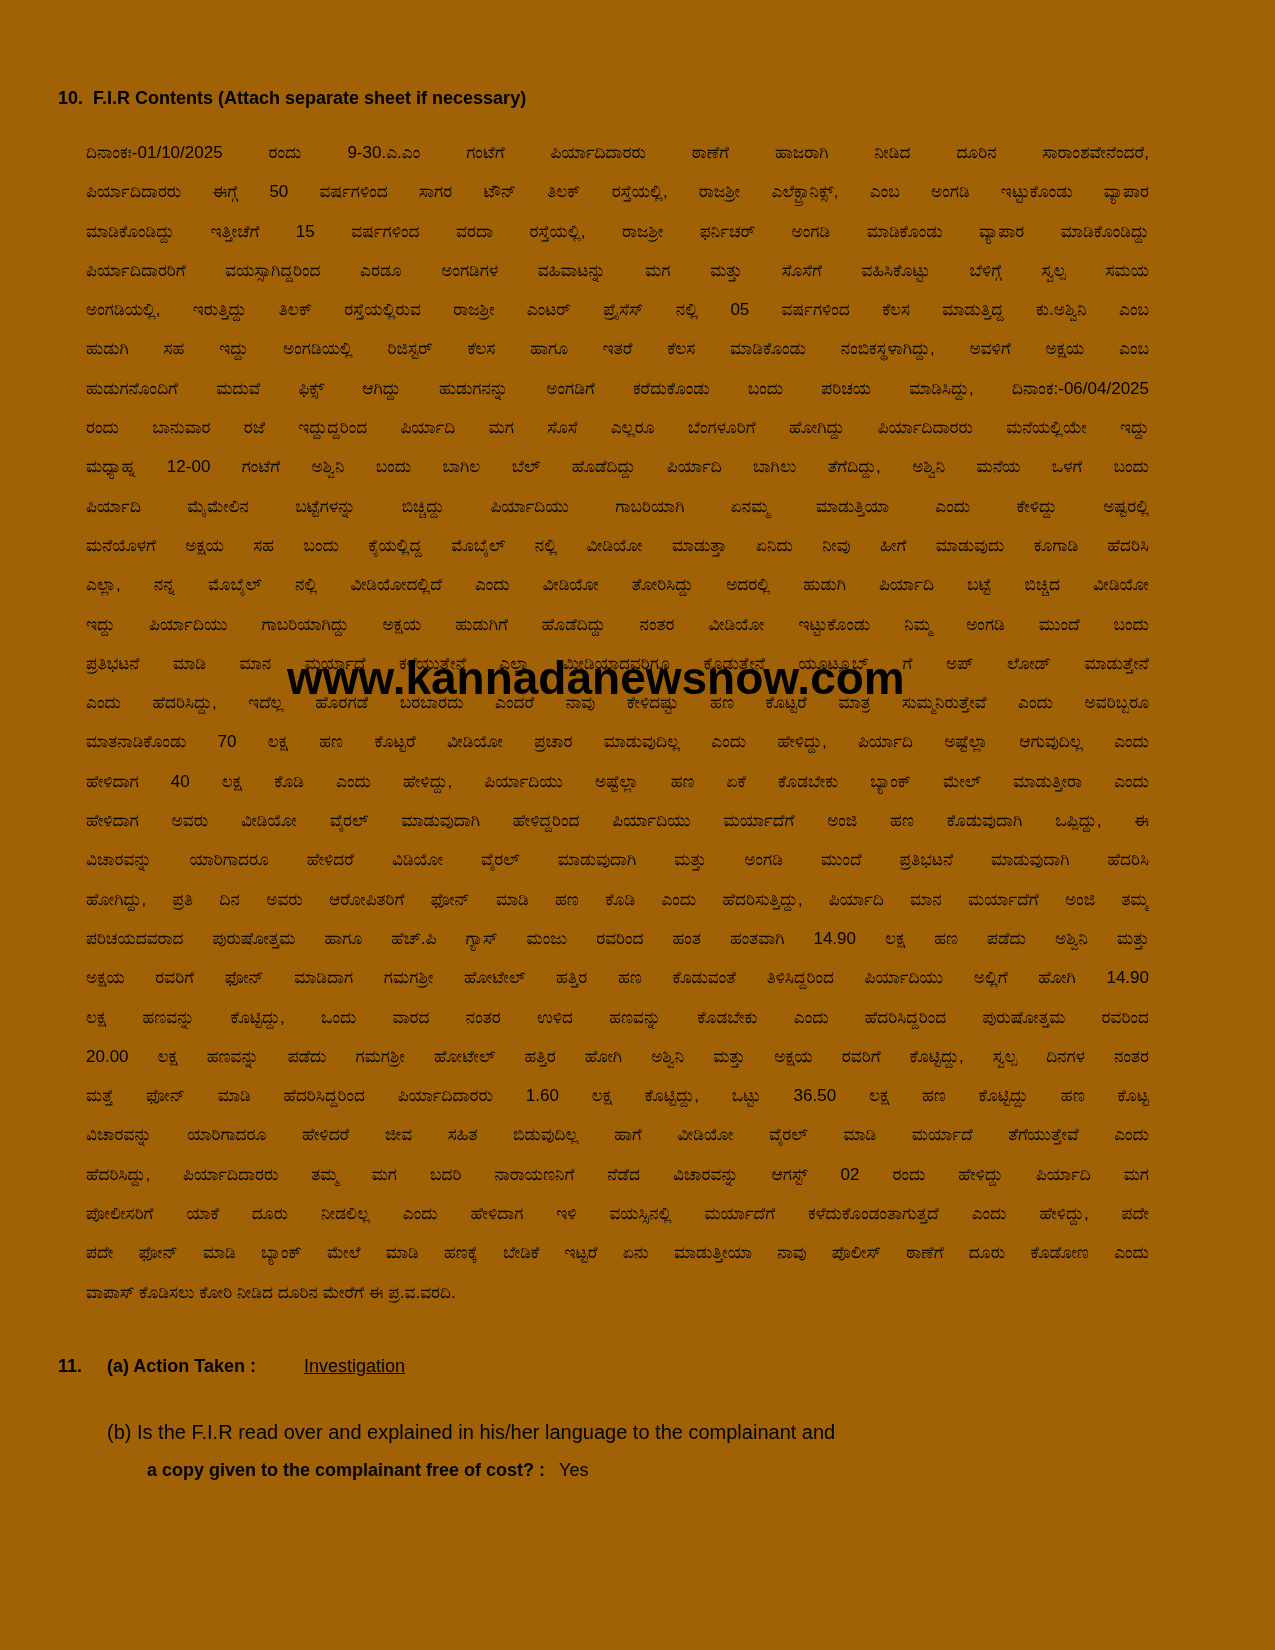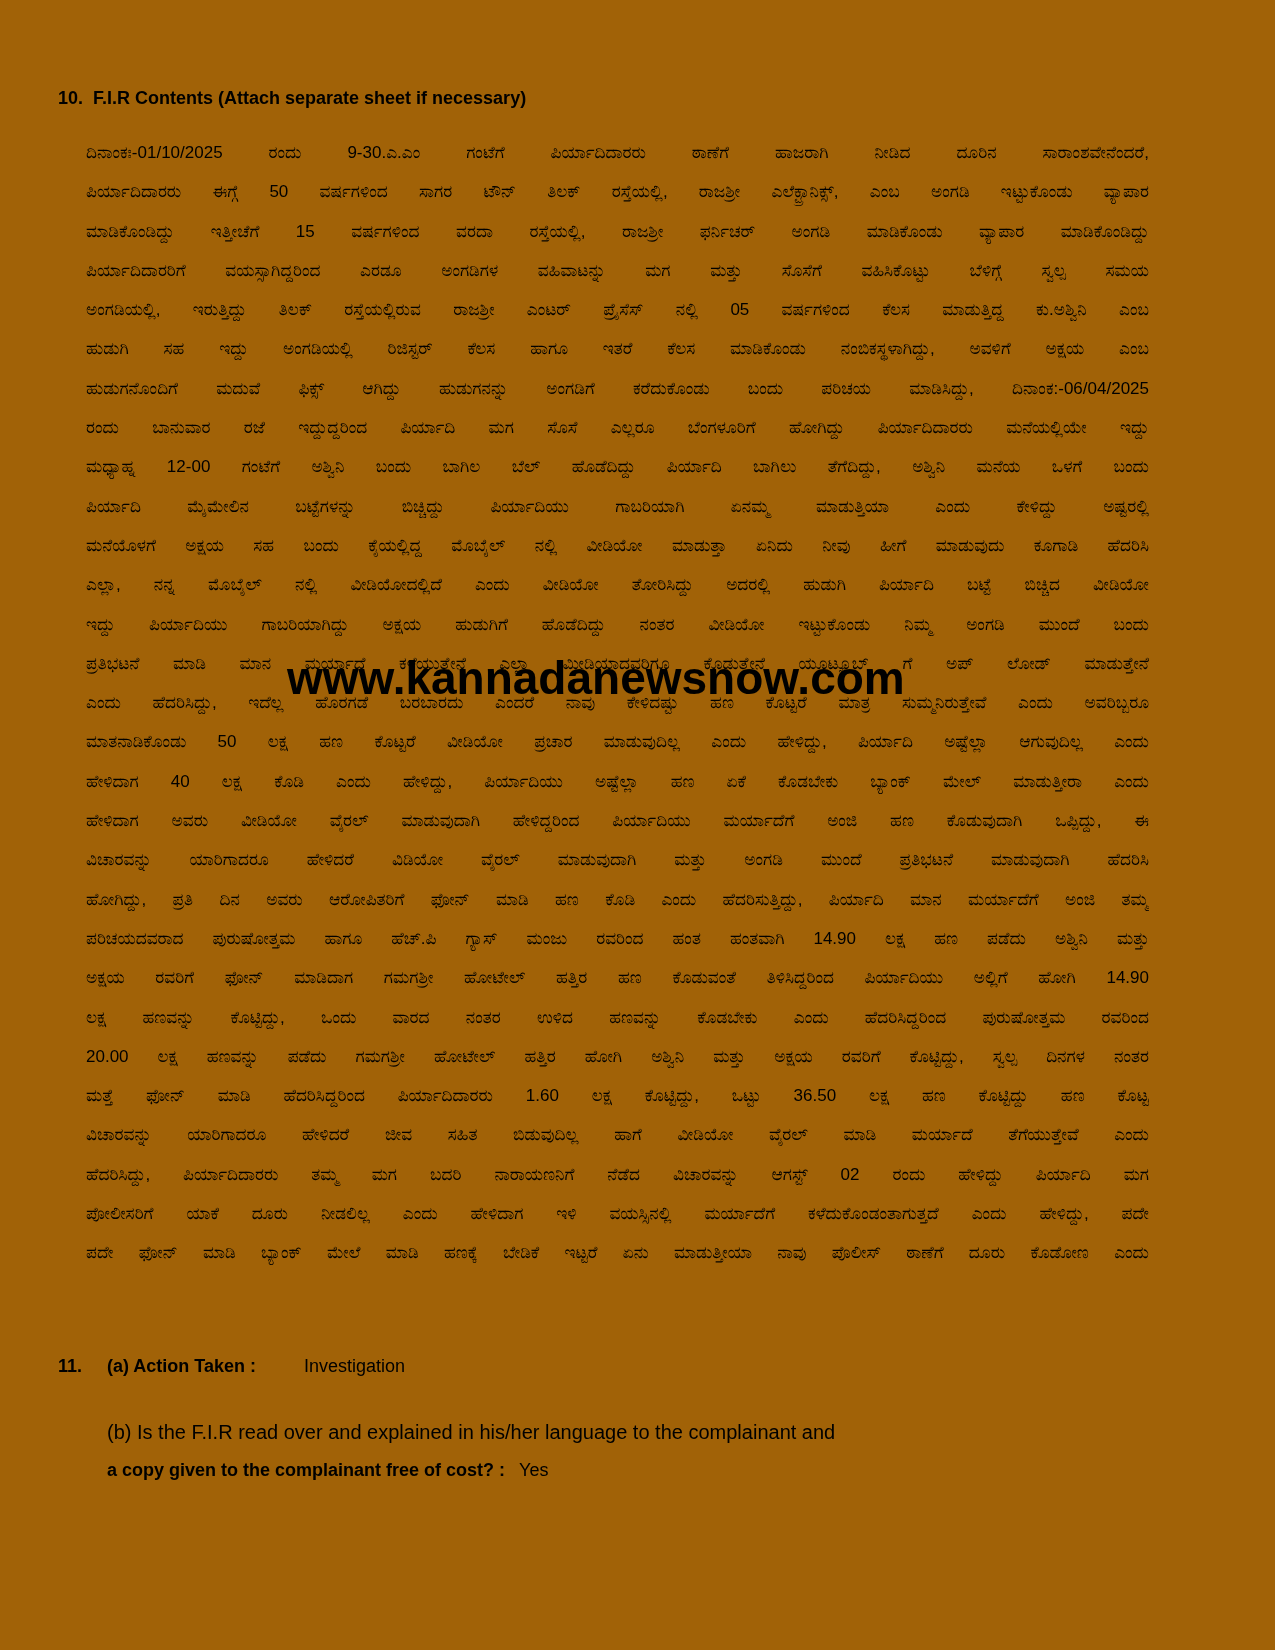--- a/index.html
+++ b/index.html
@@ -52,37 +52,37 @@
   }
   .s11a-row {
     position: absolute;
     left: 58px;
     top: 1356px;
     font-size: 18px;
     white-space: nowrap;
   }
   .s11-num { display: inline-block; width: 49px; font-weight: bold; }
   .s11a-label { font-weight: bold; }
-  .s11a-value { margin-left: 48px; font-weight: normal; }
+  .s11a-value { margin-left: 48px; font-weight: normal; text-decoration: underline; }
   .s11b1 {
     position: absolute;
     left: 107px;
     top: 1421px;
     font-size: 20px;
     font-weight: normal;
     white-space: nowrap;
   }
   .s11b2-row {
     position: absolute;
     left: 107px;
     top: 1460px;
     font-size: 18px;
     white-space: nowrap;
   }
-  .s11b2-label { font-weight: bold; }
+  .s11b2-label { font-weight: bold; margin-left: 40px; }
   .s11b-value { margin-left: 14px; font-weight: normal; }
 </style>
 </head>
 <body>
 
 <div class="page">
 
   <div class="s10-row">
     <span class="s10-num">10.</span><span class="s10-heading">F.I.R Contents (Attach separate sheet if necessary)</span>
   </div>
@@ -96,34 +96,35 @@
       <div class="line">ಹುಡುಗಿ ಸಹ ಇದ್ದು ಅಂಗಡಿಯಲ್ಲಿ ರಿಜಿಸ್ಟರ್ ಕೆಲಸ ಹಾಗೂ ಇತರೆ ಕೆಲಸ ಮಾಡಿಕೊಂಡು ನಂಬಿಕಸ್ಥಳಾಗಿದ್ದು, ಅವಳಿಗೆ ಅಕ್ಷಯ ಎಂಬ</div>
       <div class="line">ಹುಡುಗನೊಂದಿಗೆ ಮದುವೆ ಫಿಕ್ಸ್ ಆಗಿದ್ದು ಹುಡುಗನನ್ನು ಅಂಗಡಿಗೆ ಕರೆದುಕೊಂಡು ಬಂದು ಪರಿಚಯ ಮಾಡಿಸಿದ್ದು, ದಿನಾಂಕ:-06/04/2025</div>
       <div class="line">ರಂದು ಬಾನುವಾರ ರಜೆ ಇದ್ದುದ್ದರಿಂದ ಪಿರ್ಯಾದಿ ಮಗ ಸೊಸೆ ಎಲ್ಲರೂ ಬೆಂಗಳೂರಿಗೆ ಹೋಗಿದ್ದು ಪಿರ್ಯಾದಿದಾರರು ಮನೆಯಲ್ಲಿಯೇ ಇದ್ದು</div>
       <div class="line">ಮಧ್ಯಾಹ್ನ 12-00 ಗಂಟೆಗೆ ಅಶ್ವಿನಿ ಬಂದು ಬಾಗಿಲ ಬೆಲ್ ಹೊಡೆದಿದ್ದು ಪಿರ್ಯಾದಿ ಬಾಗಿಲು ತೆಗೆದಿದ್ದು, ಅಶ್ವಿನಿ ಮನೆಯ ಒಳಗೆ ಬಂದು</div>
       <div class="line">ಪಿರ್ಯಾದಿ ಮೈಮೇಲಿನ ಬಟ್ಟೆಗಳನ್ನು ಬಿಚ್ಚಿದ್ದು ಪಿರ್ಯಾದಿಯು ಗಾಬರಿಯಾಗಿ ಏನಮ್ಮ ಮಾಡುತ್ತಿಯಾ ಎಂದು ಕೇಳಿದ್ದು ಅಷ್ಟರಲ್ಲಿ</div>
       <div class="line">ಮನೆಯೊಳಗೆ ಅಕ್ಷಯ ಸಹ ಬಂದು ಕೈಯಲ್ಲಿದ್ದ ಮೊಬೈಲ್ ನಲ್ಲಿ ವೀಡಿಯೋ ಮಾಡುತ್ತಾ ಏನಿದು ನೀವು ಹೀಗೆ ಮಾಡುವುದು ಕೂಗಾಡಿ ಹೆದರಿಸಿ</div>
       <div class="line">ಎಲ್ಲಾ, ನನ್ನ ಮೊಬೈಲ್ ನಲ್ಲಿ ವೀಡಿಯೋದಲ್ಲಿದೆ ಎಂದು ವೀಡಿಯೋ ತೋರಿಸಿದ್ದು ಅದರಲ್ಲಿ ಹುಡುಗಿ ಪಿರ್ಯಾದಿ ಬಟ್ಟೆ ಬಿಚ್ಚಿದ ವೀಡಿಯೋ</div>
       <div class="line">ಇದ್ದು ಪಿರ್ಯಾದಿಯು ಗಾಬರಿಯಾಗಿದ್ದು ಅಕ್ಷಯ ಹುಡುಗಿಗೆ ಹೊಡೆದಿದ್ದು ನಂತರ ವೀಡಿಯೋ ಇಟ್ಟುಕೊಂಡು ನಿಮ್ಮ ಅಂಗಡಿ ಮುಂದೆ ಬಂದು</div>
       <div class="line">ಪ್ರತಿಭಟನೆ ಮಾಡಿ ಮಾನ ಮರ್ಯಾದೆ ಕಳೆಯುತ್ತೇನೆ ಎಲ್ಲಾ ಮೀಡಿಯಾದವರಿಗೂ ಕೊಡುತ್ತೇನೆ ಯೂಟ್ಯೂಬ್ ಗೆ ಅಪ್ ಲೋಡ್ ಮಾಡುತ್ತೇನೆ</div>
       <div class="line">ಎಂದು ಹೆದರಿಸಿದ್ದು, ಇದೆಲ್ಲ ಹೊರಗಡೆ ಬರಬಾರದು ಎಂದರೆ ನಾವು ಕೇಳಿದಷ್ಟು ಹಣ ಕೊಟ್ಟರೆ ಮಾತ್ರ ಸುಮ್ಮನಿರುತ್ತೇವೆ ಎಂದು ಅವರಿಬ್ಬರೂ</div>
-      <div class="line">ಮಾತನಾಡಿಕೊಂಡು 50 ಲಕ್ಷ ಹಣ ಕೊಟ್ಟರೆ ವೀಡಿಯೋ ಪ್ರಚಾರ ಮಾಡುವುದಿಲ್ಲ ಎಂದು ಹೇಳಿದ್ದು, ಪಿರ್ಯಾದಿ ಅಷ್ಟೆಲ್ಲಾ ಆಗುವುದಿಲ್ಲ ಎಂದು</div>
+      <div class="line">ಮಾತನಾಡಿಕೊಂಡು 70 ಲಕ್ಷ ಹಣ ಕೊಟ್ಟರೆ ವೀಡಿಯೋ ಪ್ರಚಾರ ಮಾಡುವುದಿಲ್ಲ ಎಂದು ಹೇಳಿದ್ದು, ಪಿರ್ಯಾದಿ ಅಷ್ಟೆಲ್ಲಾ ಆಗುವುದಿಲ್ಲ ಎಂದು</div>
       <div class="line">ಹೇಳಿದಾಗ 40 ಲಕ್ಷ ಕೊಡಿ ಎಂದು ಹೇಳಿದ್ದು, ಪಿರ್ಯಾದಿಯು ಅಷ್ಟೆಲ್ಲಾ ಹಣ ಏಕೆ ಕೊಡಬೇಕು ಬ್ಯಾಂಕ್ ಮೇಲ್ ಮಾಡುತ್ತೀರಾ ಎಂದು</div>
       <div class="line">ಹೇಳಿದಾಗ ಅವರು ವೀಡಿಯೋ ವೈರಲ್ ಮಾಡುವುದಾಗಿ ಹೇಳಿದ್ದರಿಂದ ಪಿರ್ಯಾದಿಯು ಮರ್ಯಾದೆಗೆ ಅಂಜಿ ಹಣ ಕೊಡುವುದಾಗಿ ಒಪ್ಪಿದ್ದು, ಈ</div>
       <div class="line">ವಿಚಾರವನ್ನು ಯಾರಿಗಾದರೂ ಹೇಳಿದರೆ ವಿಡಿಯೋ ವೈರಲ್ ಮಾಡುವುದಾಗಿ ಮತ್ತು ಅಂಗಡಿ ಮುಂದೆ ಪ್ರತಿಭಟನೆ ಮಾಡುವುದಾಗಿ ಹೆದರಿಸಿ</div>
       <div class="line">ಹೋಗಿದ್ದು, ಪ್ರತಿ ದಿನ ಅವರು ಆರೋಪಿತರಿಗೆ ಫೋನ್ ಮಾಡಿ ಹಣ ಕೊಡಿ ಎಂದು ಹೆದರಿಸುತ್ತಿದ್ದು, ಪಿರ್ಯಾದಿ ಮಾನ ಮರ್ಯಾದೆಗೆ ಅಂಜಿ ತಮ್ಮ</div>
       <div class="line">ಪರಿಚಯದವರಾದ ಪುರುಷೋತ್ತಮ ಹಾಗೂ ಹೆಚ್.ಪಿ ಗ್ಯಾಸ್ ಮಂಜು ರವರಿಂದ ಹಂತ ಹಂತವಾಗಿ 14.90 ಲಕ್ಷ ಹಣ ಪಡೆದು ಅಶ್ವಿನಿ ಮತ್ತು</div>
       <div class="line">ಅಕ್ಷಯ ರವರಿಗೆ ಫೋನ್ ಮಾಡಿದಾಗ ಗಮಗಶ್ರೀ ಹೋಟೇಲ್ ಹತ್ತಿರ ಹಣ ಕೊಡುವಂತೆ ತಿಳಿಸಿದ್ದರಿಂದ ಪಿರ್ಯಾದಿಯು ಅಲ್ಲಿಗೆ ಹೋಗಿ 14.90</div>
       <div class="line">ಲಕ್ಷ ಹಣವನ್ನು ಕೊಟ್ಟಿದ್ದು, ಒಂದು ವಾರದ ನಂತರ ಉಳಿದ ಹಣವನ್ನು ಕೊಡಬೇಕು ಎಂದು ಹೆದರಿಸಿದ್ದರಿಂದ ಪುರುಷೋತ್ತಮ ರವರಿಂದ</div>
       <div class="line">20.00 ಲಕ್ಷ ಹಣವನ್ನು ಪಡೆದು ಗಮಗಶ್ರೀ ಹೋಟೇಲ್ ಹತ್ತಿರ ಹೋಗಿ ಅಶ್ವಿನಿ ಮತ್ತು ಅಕ್ಷಯ ರವರಿಗೆ ಕೊಟ್ಟಿದ್ದು, ಸ್ವಲ್ಪ ದಿನಗಳ ನಂತರ</div>
       <div class="line">ಮತ್ತೆ ಫೋನ್ ಮಾಡಿ ಹೆದರಿಸಿದ್ದರಿಂದ ಪಿರ್ಯಾದಿದಾರರು 1.60 ಲಕ್ಷ ಕೊಟ್ಟಿದ್ದು,  ಒಟ್ಟು 36.50 ಲಕ್ಷ ಹಣ ಕೊಟ್ಟಿದ್ದು ಹಣ ಕೊಟ್ಟ</div>
       <div class="line">ವಿಚಾರವನ್ನು ಯಾರಿಗಾದರೂ ಹೇಳಿದರೆ ಜೀವ ಸಹಿತ ಬಿಡುವುದಿಲ್ಲ ಹಾಗೆ ವೀಡಿಯೋ ವೈರಲ್ ಮಾಡಿ ಮರ್ಯಾದೆ ತೆಗೆಯುತ್ತೇವೆ ಎಂದು</div>
       <div class="line">ಹೆದರಿಸಿದ್ದು, ಪಿರ್ಯಾದಿದಾರರು ತಮ್ಮ ಮಗ ಬದರಿ ನಾರಾಯಣನಿಗೆ ನೆಡೆದ ವಿಚಾರವನ್ನು ಆಗಸ್ಟ್ 02 ರಂದು ಹೇಳಿದ್ದು ಪಿರ್ಯಾದಿ ಮಗ</div>
       <div class="line">ಪೋಲೀಸರಿಗೆ ಯಾಕೆ ದೂರು ನೀಡಲಿಲ್ಲ ಎಂದು ಹೇಳಿದಾಗ ಇಳಿ ವಯಸ್ಸಿನಲ್ಲಿ ಮರ್ಯಾದೆಗೆ ಕಳೆದುಕೊಂಡಂತಾಗುತ್ತದೆ ಎಂದು ಹೇಳಿದ್ದು, ಪದೇ</div>
       <div class="line">ಪದೇ ಫೋನ್ ಮಾಡಿ ಬ್ಯಾಂಕ್ ಮೇಲೆ ಮಾಡಿ ಹಣಕ್ಕೆ ಬೇಡಿಕೆ ಇಟ್ಟರೆ ಏನು ಮಾಡುತ್ತೀಯಾ ನಾವು ಪೊಲೀಸ್ ಠಾಣೆಗೆ ದೂರು ಕೊಡೋಣ ಎಂದು</div>
+      <div class="line last">ವಾಪಾಸ್ ಕೊಡಿಸಲು ಕೋರಿ ನೀಡಿದ ದೂರಿನ ಮೇರೆಗೆ ಈ ಪ್ರ.ವ.ವರದಿ.</div>
     </div>
 
   <div class="watermark">www.kannadanewsnow.com</div>
 
   <div class="s11a-row">
     <span class="s11-num">11.</span><span class="s11a-label">(a) Action Taken :</span><span class="s11a-value">Investigation</span>
   </div>
 
   <div class="s11b1">(b) Is the F.I.R read over and explained in his/her language to the complainant and</div>
 

